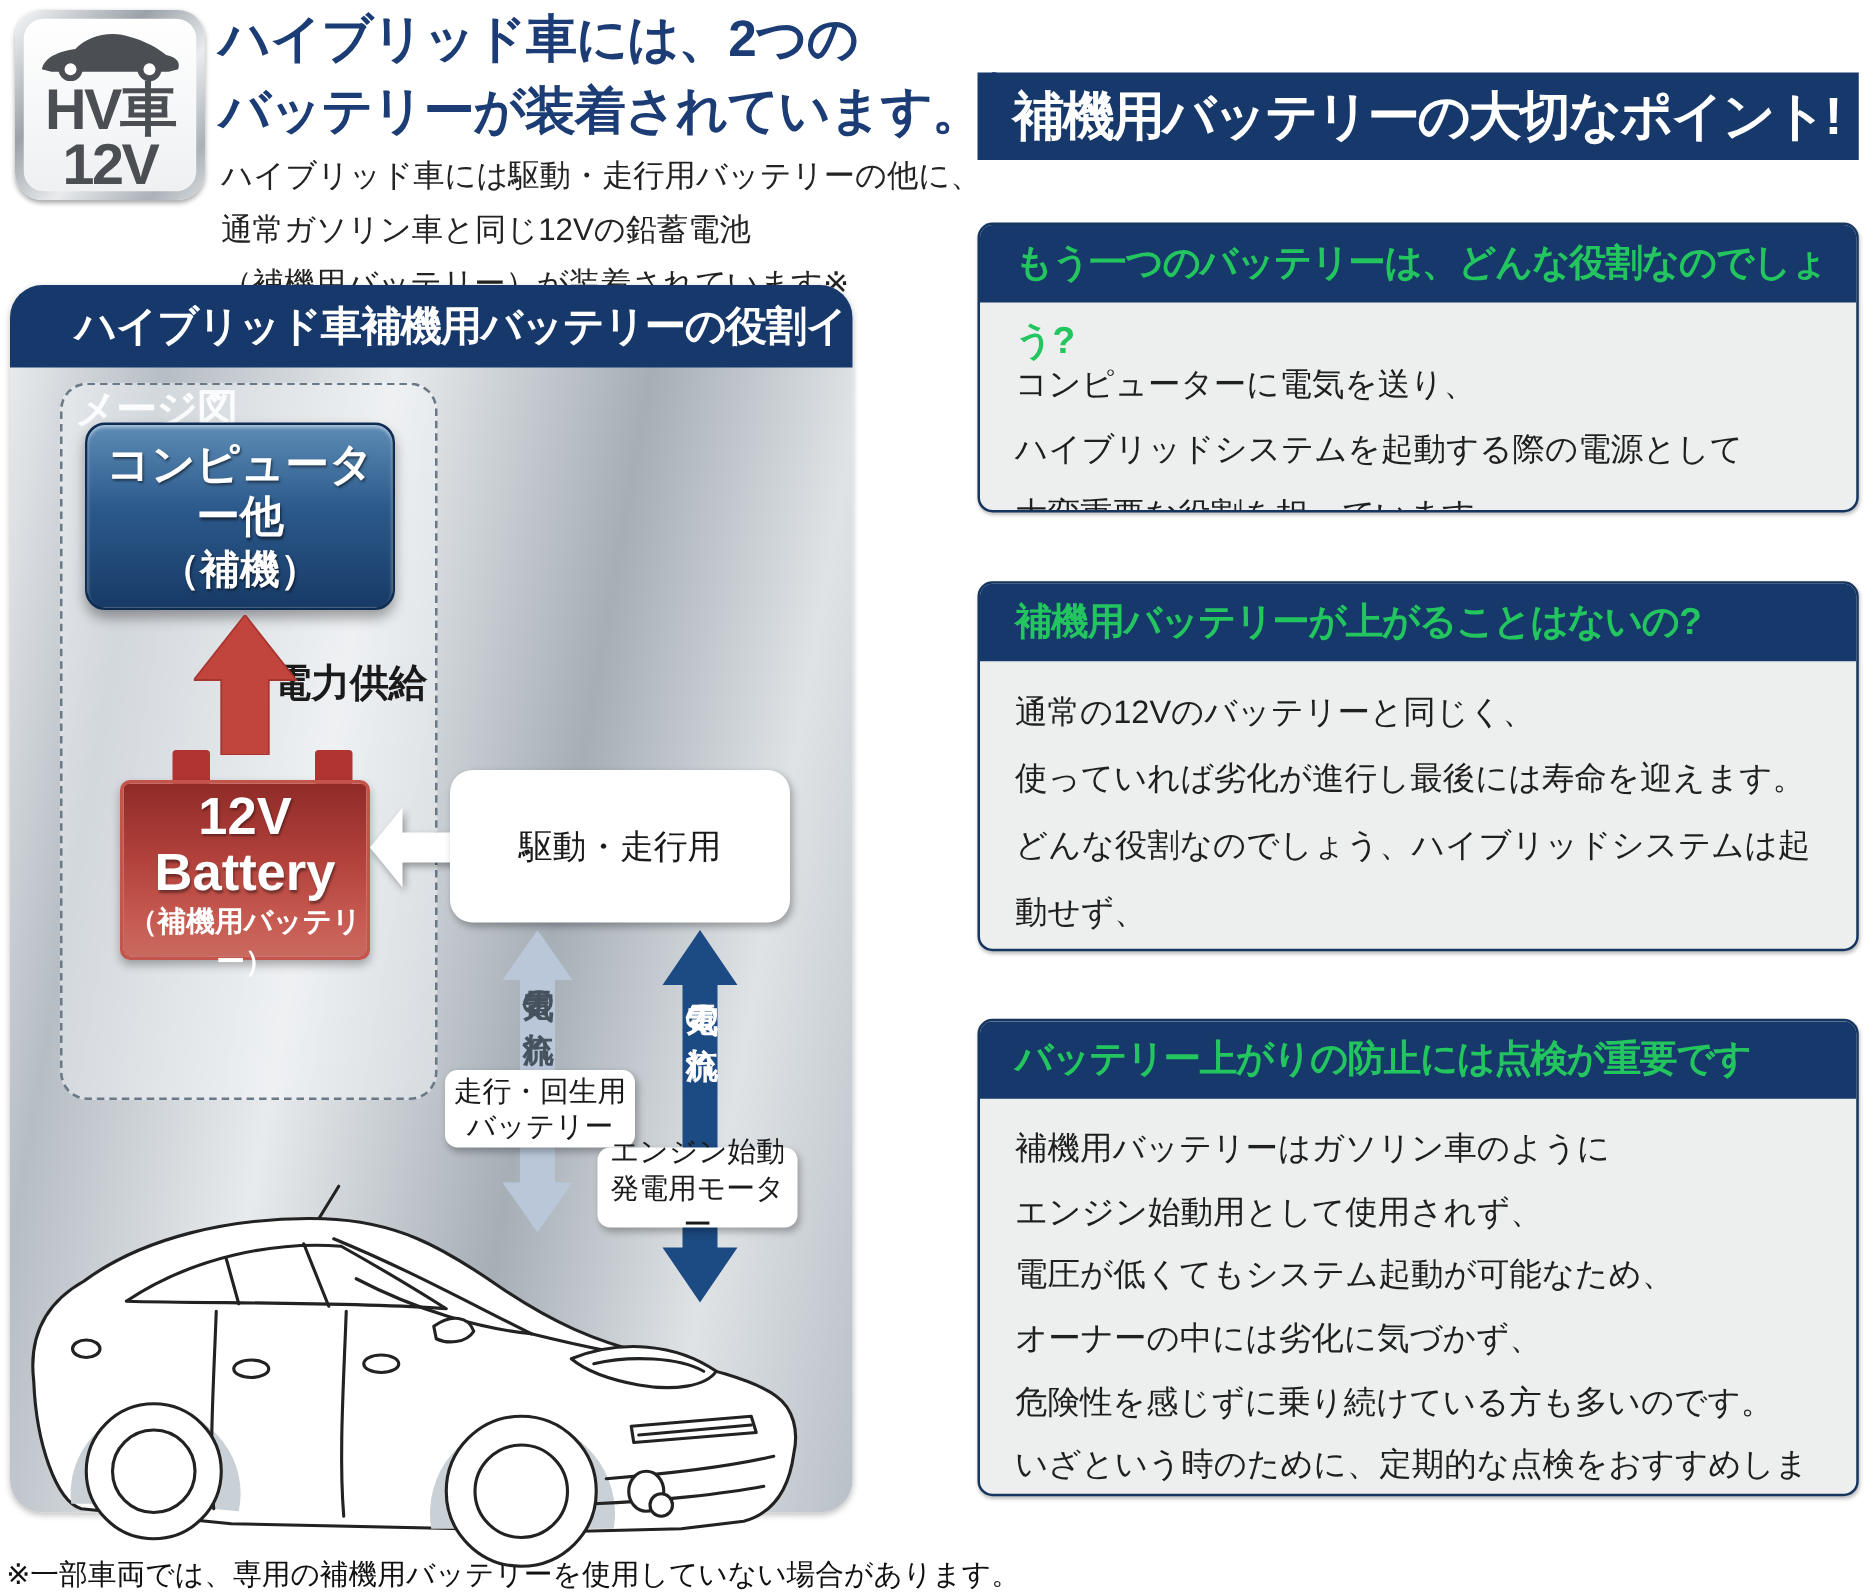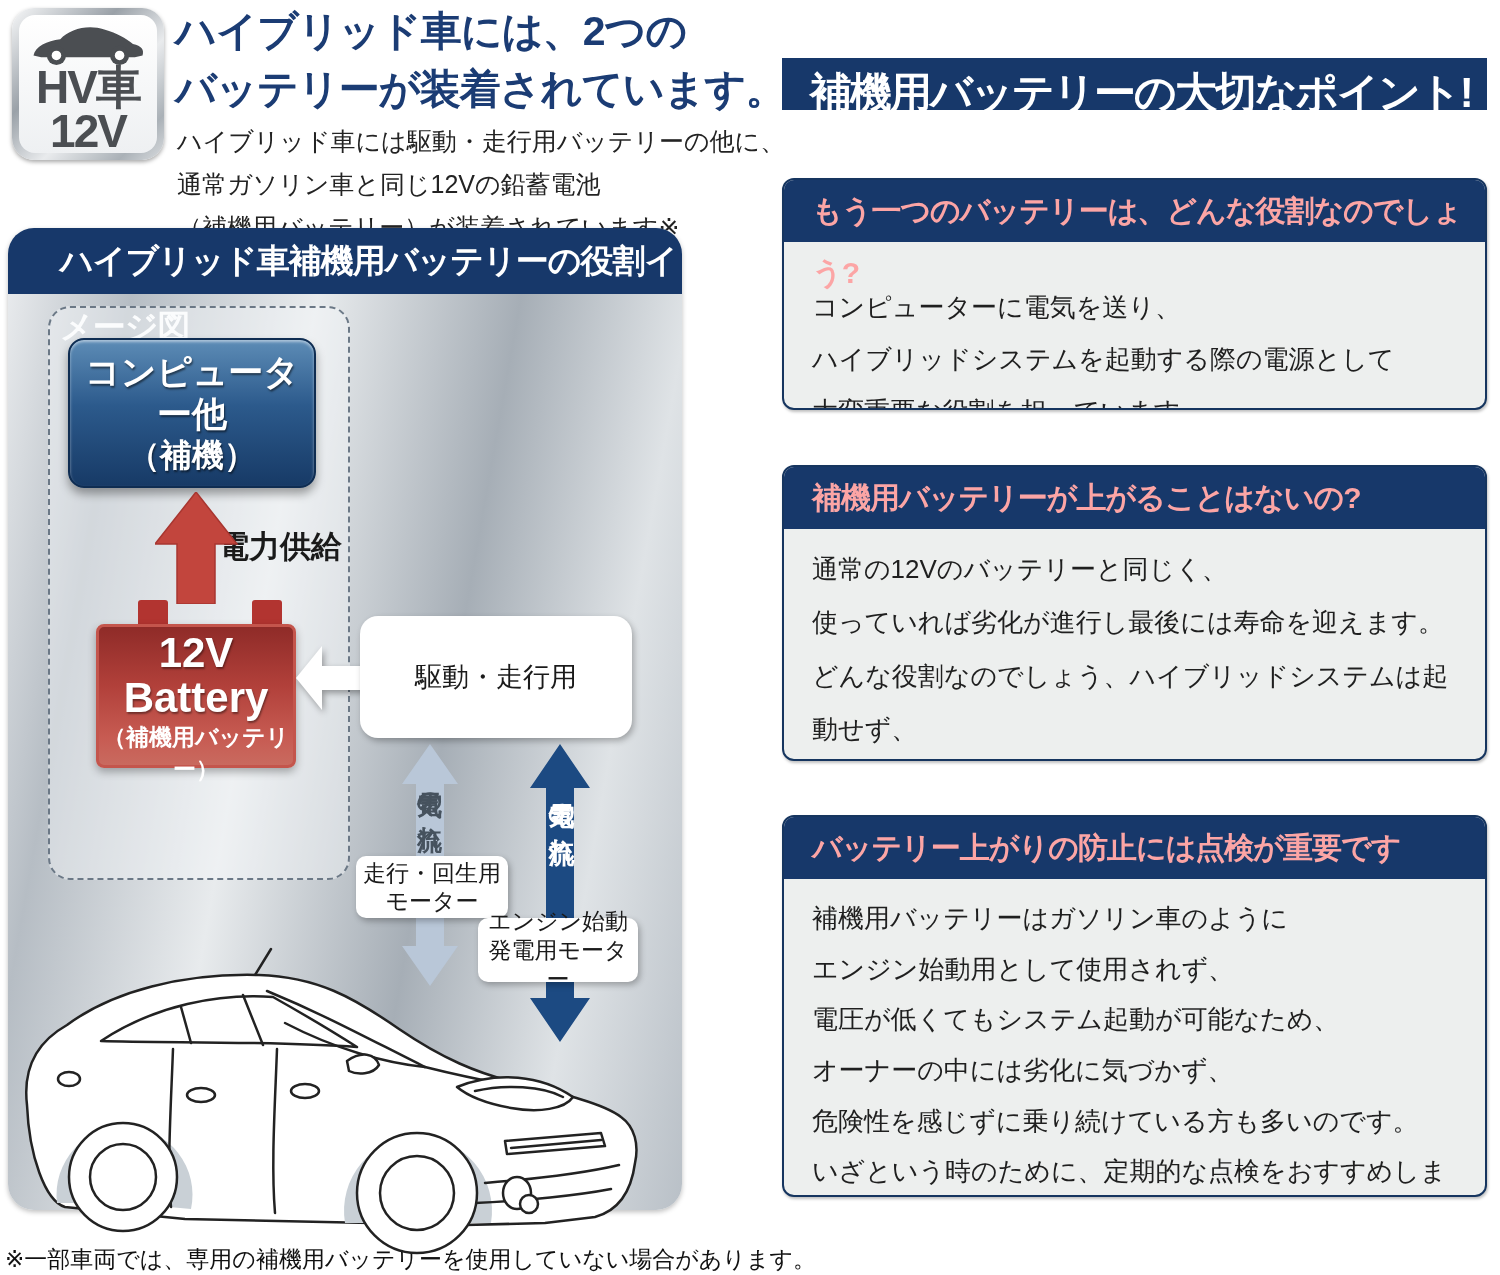--- a/index.html
+++ b/index.html
@@ -51,25 +51,25 @@
   .drive-box{left:360px;top:616px;width:272px;height:122px;font-size:27px;line-height:44px;border-radius:18px;}
   .motor-box{left:356px;top:856px;width:152px;height:62px;font-size:23px;line-height:28px;border-radius:10px;}
   .engine-box{left:478px;top:918px;width:160px;height:64px;font-size:23px;line-height:29px;border-radius:10px;}
   .flow-label{font-weight:bold;writing-mode:vertical-rl;letter-spacing:2px;z-index:4;}
   .flow-left-label{left:414px;top:772px;font-size:25px;color:#46525e;}
   .flow-right-label{left:545px;top:782px;font-size:26px;color:#ffffff;}
   .z3{z-index:3;} .z2{z-index:2;}
   .footnote{left:5px;top:1244px;font-size:23px;color:#111;}
 
   
-  .banner{left:782px;top:58px;width:705px;height:52px;background:#17386a;color:#fff;font-weight:bold;
+  .banner{left:782px;top:58px;width:705px;height:70px;background:#17386a;color:#fff;font-weight:bold;
     font-size:42px;line-height:70px;padding-left:28px;box-sizing:border-box;letter-spacing:-2px;}
   .card{left:782px;width:705px;border:2px solid #16355f;border-radius:12px;overflow:hidden;background:#edefee;
     box-shadow:1px 2px 3px rgba(0,0,0,.25);box-sizing:border-box;}
-  .card-header{background:#17386a;color:#fca5a5;font-weight:bold;font-size:30px;line-height:62px;height:62px;
+  .card-header{background:#17386a;color:#22c55e;font-weight:bold;font-size:30px;line-height:62px;height:62px;
     padding-left:28px;letter-spacing:-1px;}
   .card-body{color:#1f1f1f;font-size:26px;padding:14px 20px 0 28px;}
   .card1{top:178px;height:232px;} .card1 .card-body{line-height:2.0;margin-top:25px;}
   .card2{top:465px;height:296px;} .card2 .card-body{line-height:2.05;}
   .card3{top:815px;height:382px;} .card3 .card-body{line-height:1.95;}
 </style>
 </head>
 <body>
 
 <div id="page">
@@ -132,21 +132,21 @@
   </svg>
   <div class="abs flow-label flow-left-label">電気の流れ</div>
 
   <svg class="abs z3" style="left:526px;top:742px;" width="68" height="302">
     <polygon points="34,2 64,46 48,46 48,256 64,256 34,300 4,256 20,256 20,46 4,46" fill="#1c4a82"></polygon>
   </svg>
   <div class="abs flow-label flow-right-label">電気の流れ</div>
 
   <div class="abs white-box motor-box">
     <div>走行・回生用</div>
-    <div>モーター</div>
+    <div>バッテリー</div>
   </div>
   <div class="abs white-box engine-box">
     <div>エンジン始動</div>
     <div>発電用モーター</div>
   </div>
 
   <svg class="abs z2" style="left:5px;top:945px;" width="640" height="310" viewBox="0 0 640 310">
     <g stroke="#222" stroke-width="2.5" fill="none" stroke-linecap="round" stroke-linejoin="round">
 
       <path d="M250 30 L 266 4"></path>

